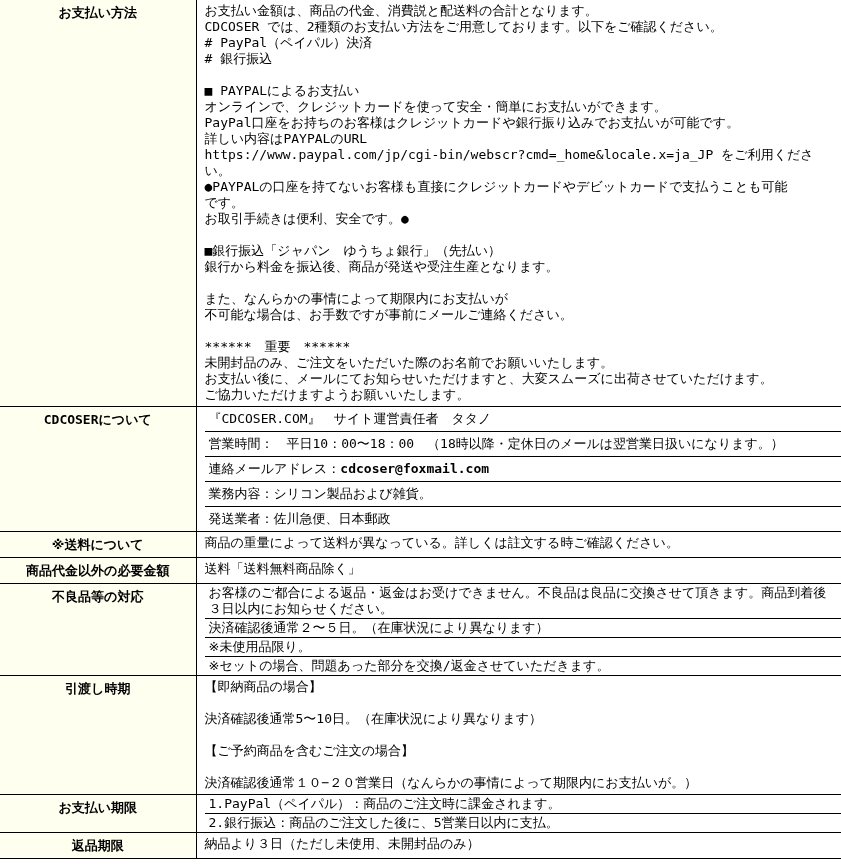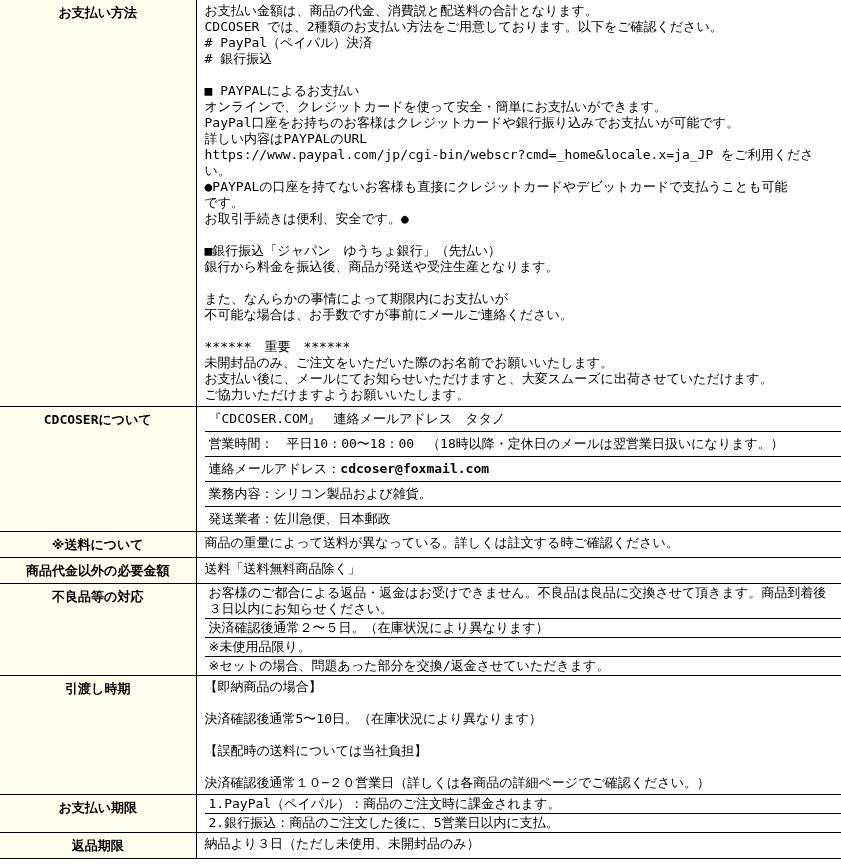--- a/index.html
+++ b/index.html
@@ -85,21 +85,21 @@
       <div class="line">******　重要　******</div>
       <div class="line">未開封品のみ、ご注文をいただいた際のお名前でお願いいたします。</div>
       <div class="line">お支払い後に、メールにてお知らせいただけますと、大変スムーズに出荷させていただけます。</div>
       <div class="line">ご協力いただけますようお願いいたします。</div>
     </td>
   </tr>
 
   <tr>
     <td class="hdr">CDCOSERについて</td>
     <td class="val-nopad">
-      <div class="subrow">『CDCOSER.COM』　連絡メールアドレス　タタノ</div>
+      <div class="subrow">『CDCOSER.COM』　サイト運営責任者　タタノ</div>
       <div class="subrow">営業時間：　平日10：00〜18：00　（18時以降・定休日のメールは翌営業日扱いになります。）</div>
       <div class="subrow"><span>連絡メールアドレス：</span><span class="bold">cdcoser@foxmail.com</span></div>
       <div class="subrow">業務内容：シリコン製品および雑貨。</div>
       <div class="subrow">発送業者：佐川急便、日本郵政</div>
     </td>
   </tr>
 
   <tr>
     <td class="hdr">※送料について</td>
     <td class="val">
@@ -124,23 +124,23 @@
     </td>
   </tr>
 
   <tr>
     <td class="hdr">引渡し時期</td>
     <td class="val">
       <div class="line">【即納商品の場合】</div>
       <div class="line"></div>
       <div class="line">決済確認後通常5〜10日。（在庫状況により異なります）</div>
       <div class="line"></div>
-      <div class="line">【誤配時の送料については当社負担】</div>
+      <div class="line">【ご予約商品を含むご注文の場合】</div>
       <div class="line"></div>
-      <div class="line">決済確認後通常１０−２０営業日（詳しくは各商品の詳細ページでご確認ください。）</div>
+      <div class="line">決済確認後通常１０−２０営業日（なんらかの事情によって期限内にお支払いが。）</div>
     </td>
   </tr>
 
   <tr>
     <td class="hdr">お支払い期限</td>
     <td class="val-nopad">
       <div class="subrow subrow-tight">1.PayPal（ペイパル）：商品のご注文時に課金されます。</div>
       <div class="subrow subrow-tight">2.銀行振込：商品のご注文した後に、5営業日以内に支払。</div>
     </td>
   </tr>

